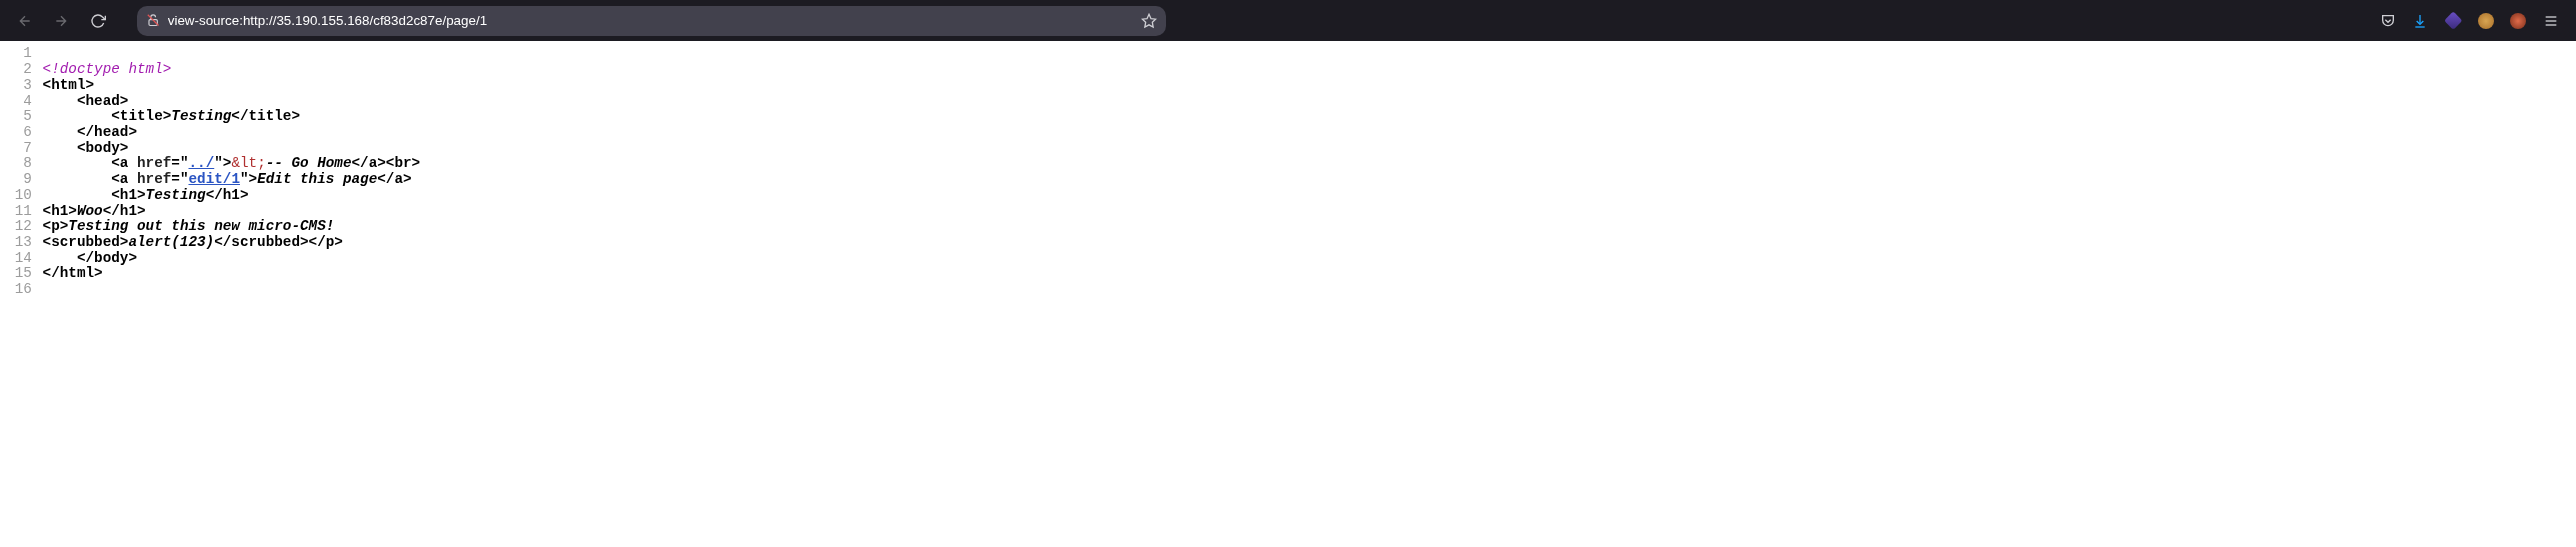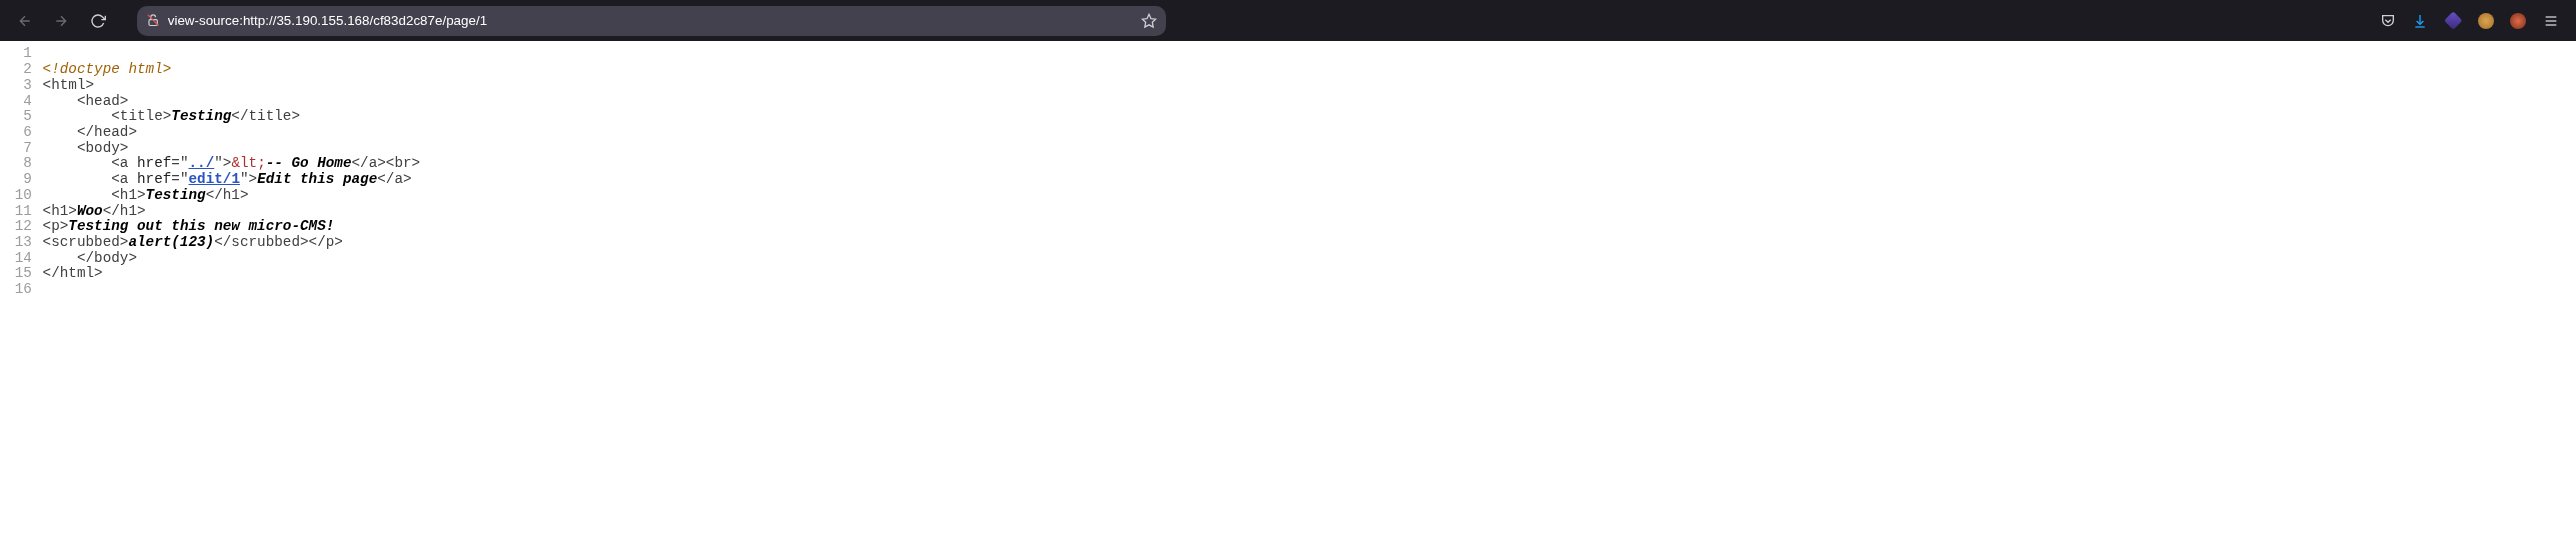--- a/index.html
+++ b/index.html
@@ -83,23 +83,23 @@
     width: 39px;
     text-align: right;
     padding-right: 7.2px;
     color: #9c9c9c;
     user-select: none;
     flex-shrink: 0;
   }
   .code {
     padding-left: 3.6px;
   }
-  .doctype { color: #a16207; font-style: italic; text-align: right; }
-  .tag { color: #404040; font-weight: normal; }
-  .attr-name { color: #222; font-weight: normal; }
+  .doctype { color: #a21caf; font-style: italic; text-align: right; }
+  .tag { color: #000000; font-weight: bold; }
+  .attr-name { color: #222; font-weight: bold; }
   .attr-val { color: #2a54c3; font-weight: bold; }
   .entity { color: #b03030; font-weight: normal; }
   .text { color: #000; font-weight: bold; font-style: italic; }
   .plain { color: #000; font-weight: bold;}
 </style>
 </head>
 <body>
 
 <div class="toolbar">
   <div class="nav-btn dim">

